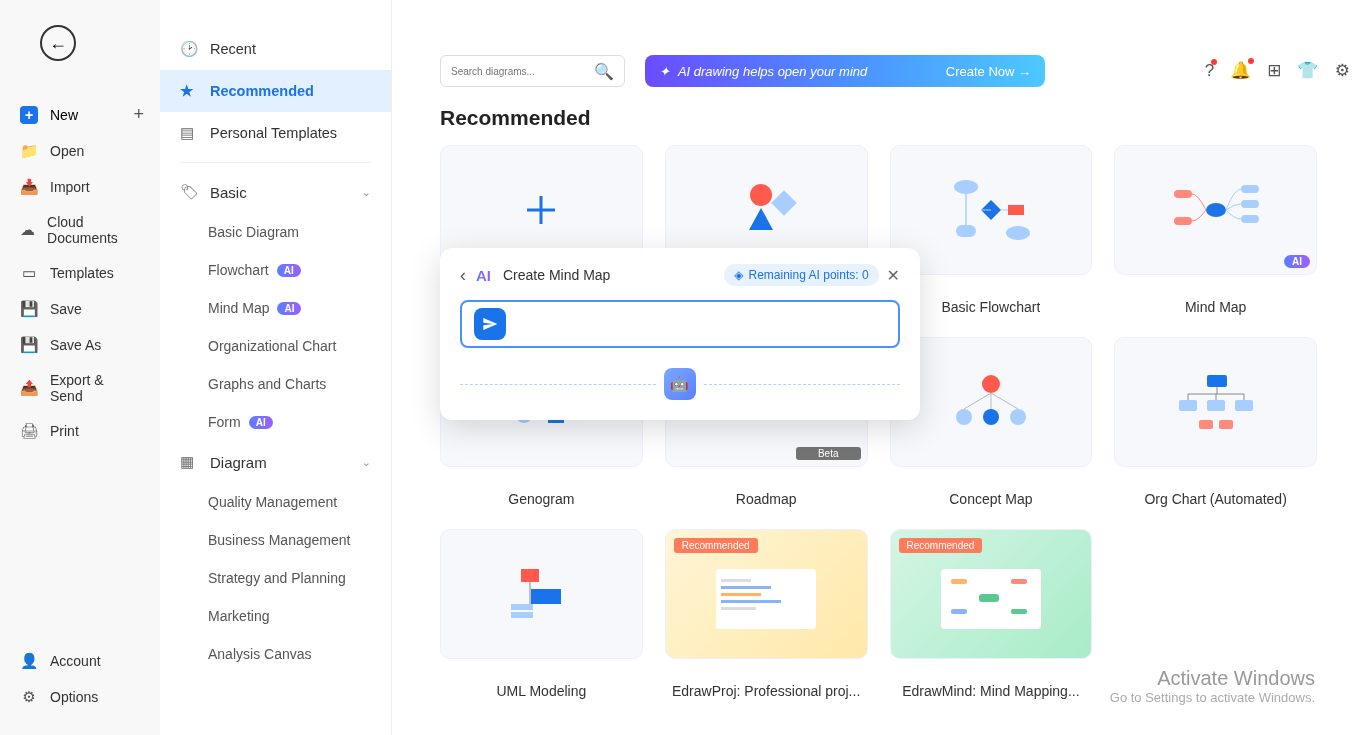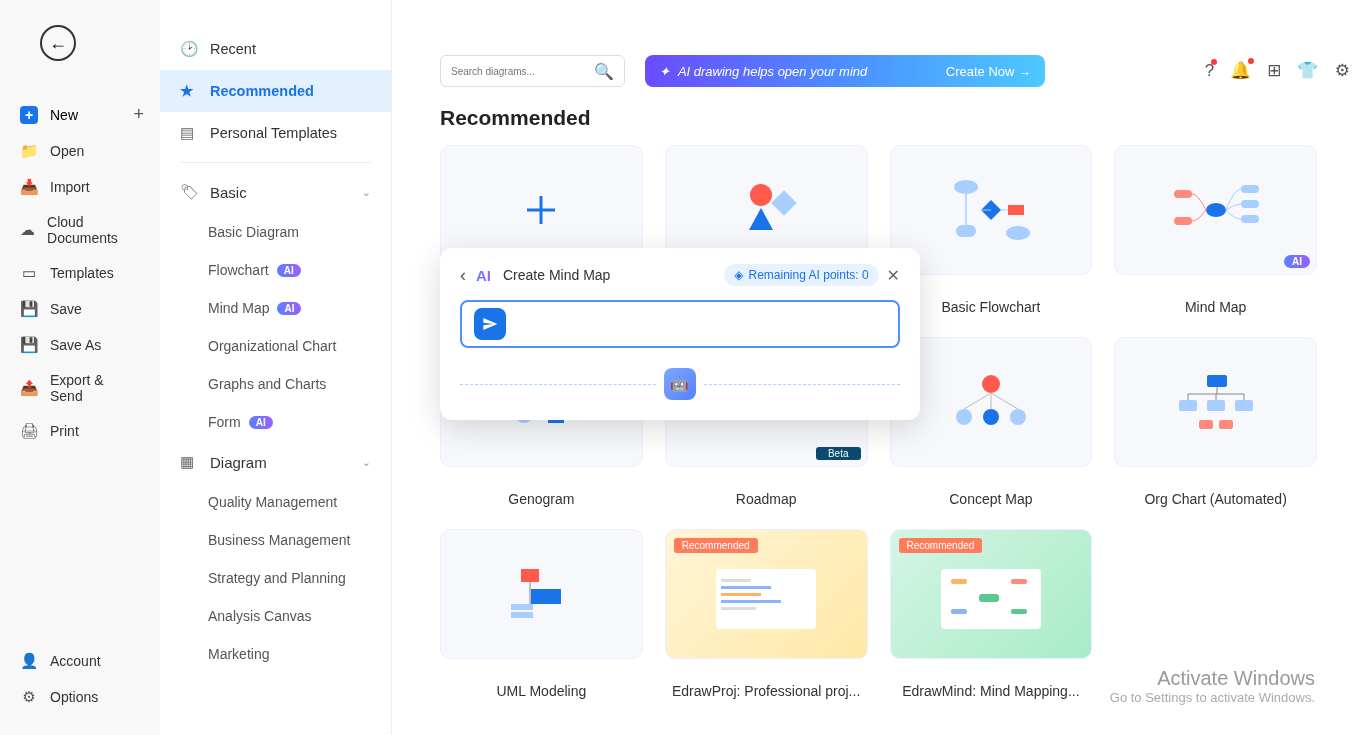--- a/index.html
+++ b/index.html
@@ -46,21 +46,21 @@
 .toolbar-icon { font-size: 17px; color: #555; position: relative; }
 .red-dot { position: absolute; top: -2px; right: -3px; width: 6px; height: 6px; background: #ff3b30; border-radius: 50%; }
 
 .main-heading { position: absolute; top: 106px; left: 48px; font-size: 21px; font-weight: 700; color: #222; }
 
 .grid { position: absolute; top: 145px; left: 48px; right: 48px; display: grid; grid-template-columns: repeat(4, 1fr); gap: 22px; }
 .card { display: flex; flex-direction: column; align-items: center; cursor: pointer; }
 .card-thumb { width: 100%; height: 130px; background: #f6f8fc; border-radius: 10px; display: flex; align-items: center; justify-content: center; position: relative; border: 1px solid #eef; }
 .card-label { margin-top: 24px; font-size: 14px; color: #333; text-align: center; white-space: nowrap; overflow: hidden; text-overflow: ellipsis; max-width: 100%; }
 .ai-tag { position: absolute; bottom: 6px; right: 6px; background: linear-gradient(90deg, #5b7fff, #9b5fff); color: #fff; font-size: 10px; font-weight: bold; padding: 1px 8px; border-radius: 8px; }
-.beta-tag { position: absolute; bottom: 6px; right: 6px; background: #0c4a6e; color: #fff; font-size: 10px; padding: 1px 12px; border-radius: 3px; }
+.beta-tag { position: absolute; bottom: 6px; right: 6px; background: #737373; color: #fff; font-size: 10px; padding: 1px 22px; border-radius: 3px; }
 .rec-tag { position: absolute; top: 8px; left: 8px; background: #ff7b5a; color: #fff; font-size: 10px; padding: 2px 8px; border-radius: 3px; }
 .card-thumb.gradient1 { background: linear-gradient(135deg, #fff5d6, #ffe8a8); }
 .card-thumb.gradient2 { background: linear-gradient(135deg, #d4f5e4, #a8ecc8); }
 
 .modal { position: absolute; top: 248px; left: 440px; width: 480px; background: #fff; border-radius: 12px; box-shadow: 0 8px 32px rgba(0,0,0,0.15); padding: 16px 20px 20px; }
 .modal-head { display: flex; align-items: center; justify-content: space-between; margin-bottom: 14px; }
 .modal-head-left { display: flex; align-items: center; gap: 6px; }
 .modal-back { font-size: 18px; color: #555; cursor: pointer; }
 .modal-ai { font-size: 15px; font-weight: bold; background: linear-gradient(90deg, #5b7fff, #9b5fff); -webkit-background-clip: text; -webkit-text-fill-color: transparent; margin-left: 4px; }
 .modal-title { font-size: 14px; color: #333; margin-left: 6px; }
@@ -207,24 +207,24 @@
     <div class="cat-sub">
         <span>Quality Management</span>
       </div>
     <div class="cat-sub">
         <span>Business Management</span>
       </div>
     <div class="cat-sub">
         <span>Strategy and Planning</span>
       </div>
     <div class="cat-sub">
+        <span>Marketing</span>
+      </div>
+    <div class="cat-sub">
         <span>Analysis Canvas</span>
-      </div>
-    <div class="cat-sub">
-        <span>Marketing</span>
       </div>
   </div>
 </div>
 
 <div class="main-area">
   <div class="main-toolbar">
     <div class="search-box">
       <input class="search-input" placeholder="Search diagrams..." style="">
       <span style="color:#888;">🔍</span>
     </div>

